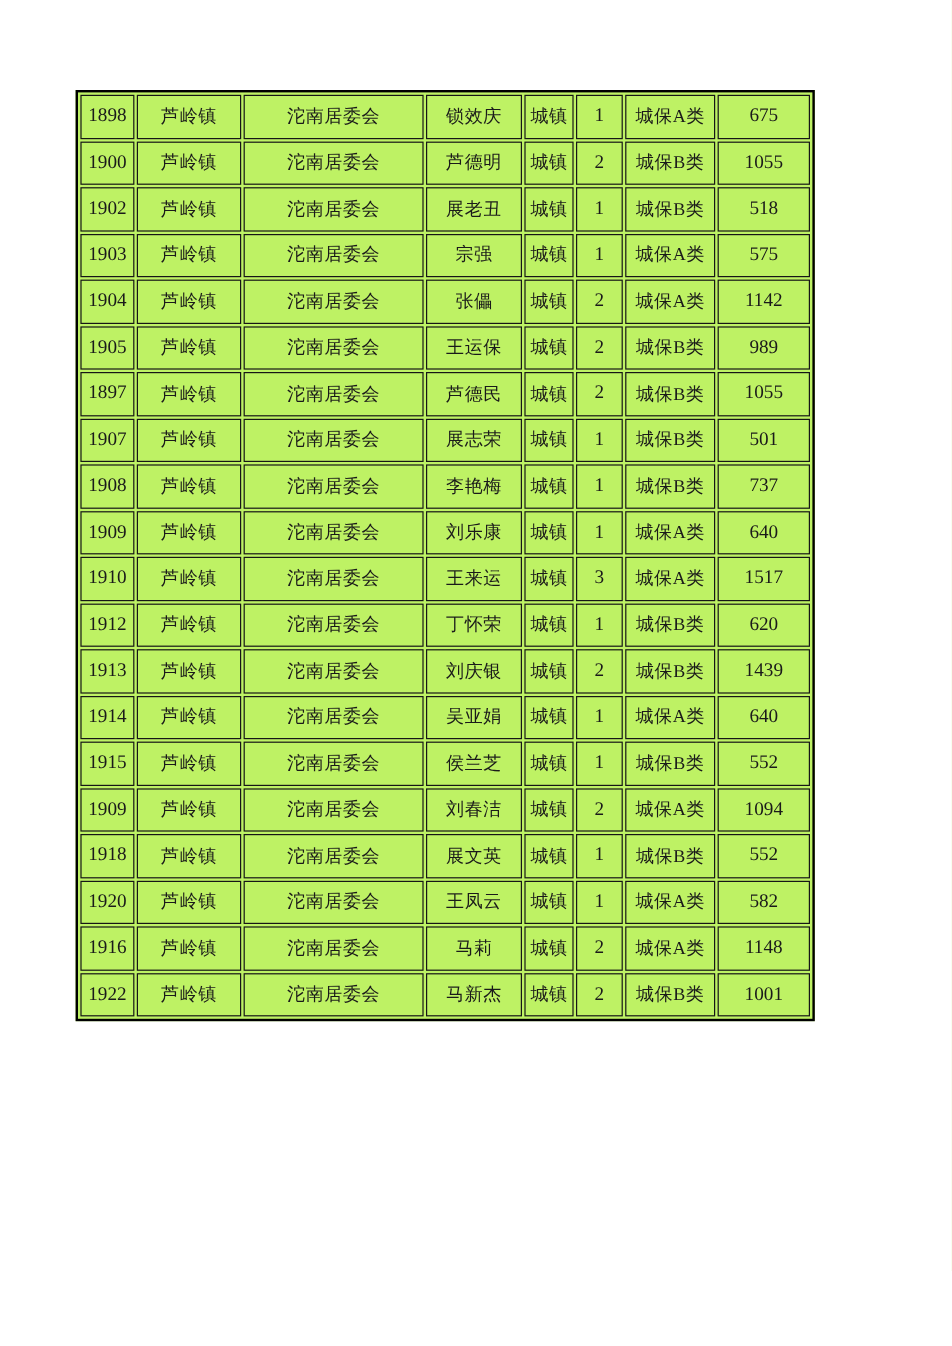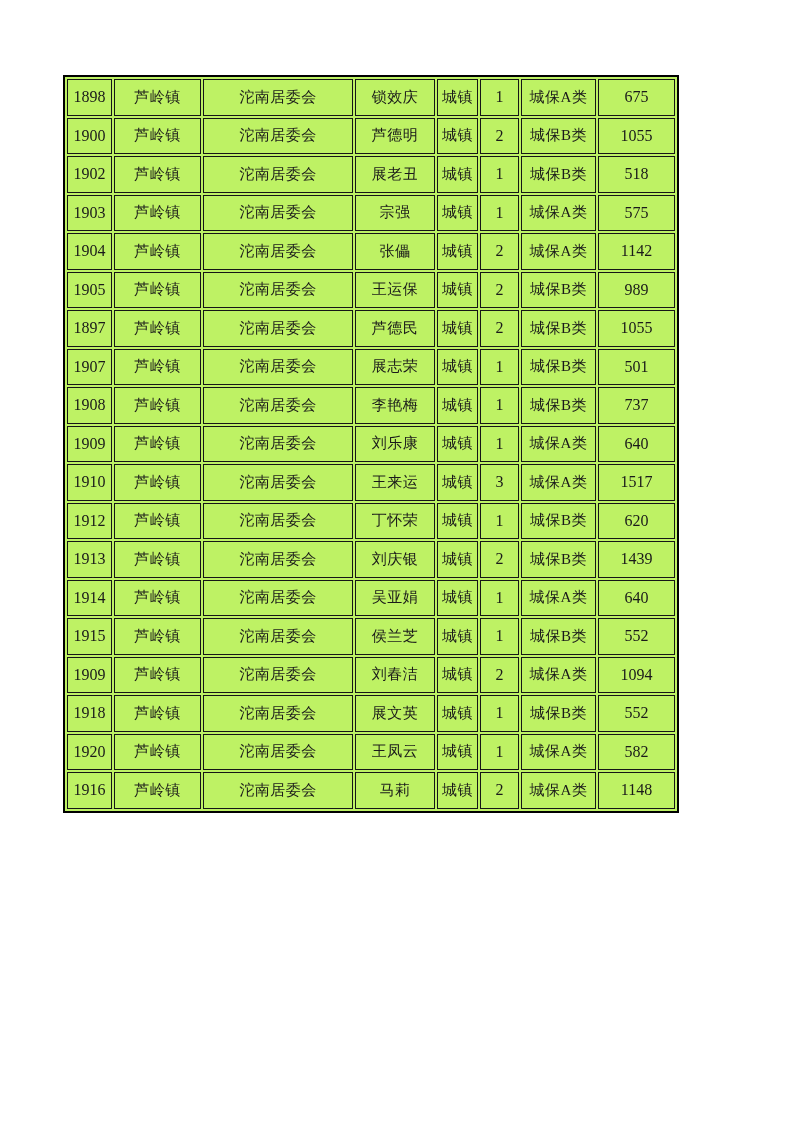--- a/index.html
+++ b/index.html
@@ -243,15 +243,25 @@
         <tr>
           <td class="col-serial">1916</td>
           <td class="col-town">芦岭镇</td>
           <td class="col-committee">沱南居委会</td>
           <td class="col-name">马莉</td>
           <td class="col-residence-type">城镇</td>
           <td class="col-person-count">2</td>
           <td class="col-insurance-category">城保A类</td>
           <td class="col-amount">1148</td>
         </tr>
+        <tr>
+          <td class="col-serial">1922</td>
+          <td class="col-town">芦岭镇</td>
+          <td class="col-committee">沱南居委会</td>
+          <td class="col-name">马新杰</td>
+          <td class="col-residence-type">城镇</td>
+          <td class="col-person-count">2</td>
+          <td class="col-insurance-category">城保B类</td>
+          <td class="col-amount">1001</td>
+        </tr>
       </tbody>
   </table>
 </div>
 
 </body></html>

